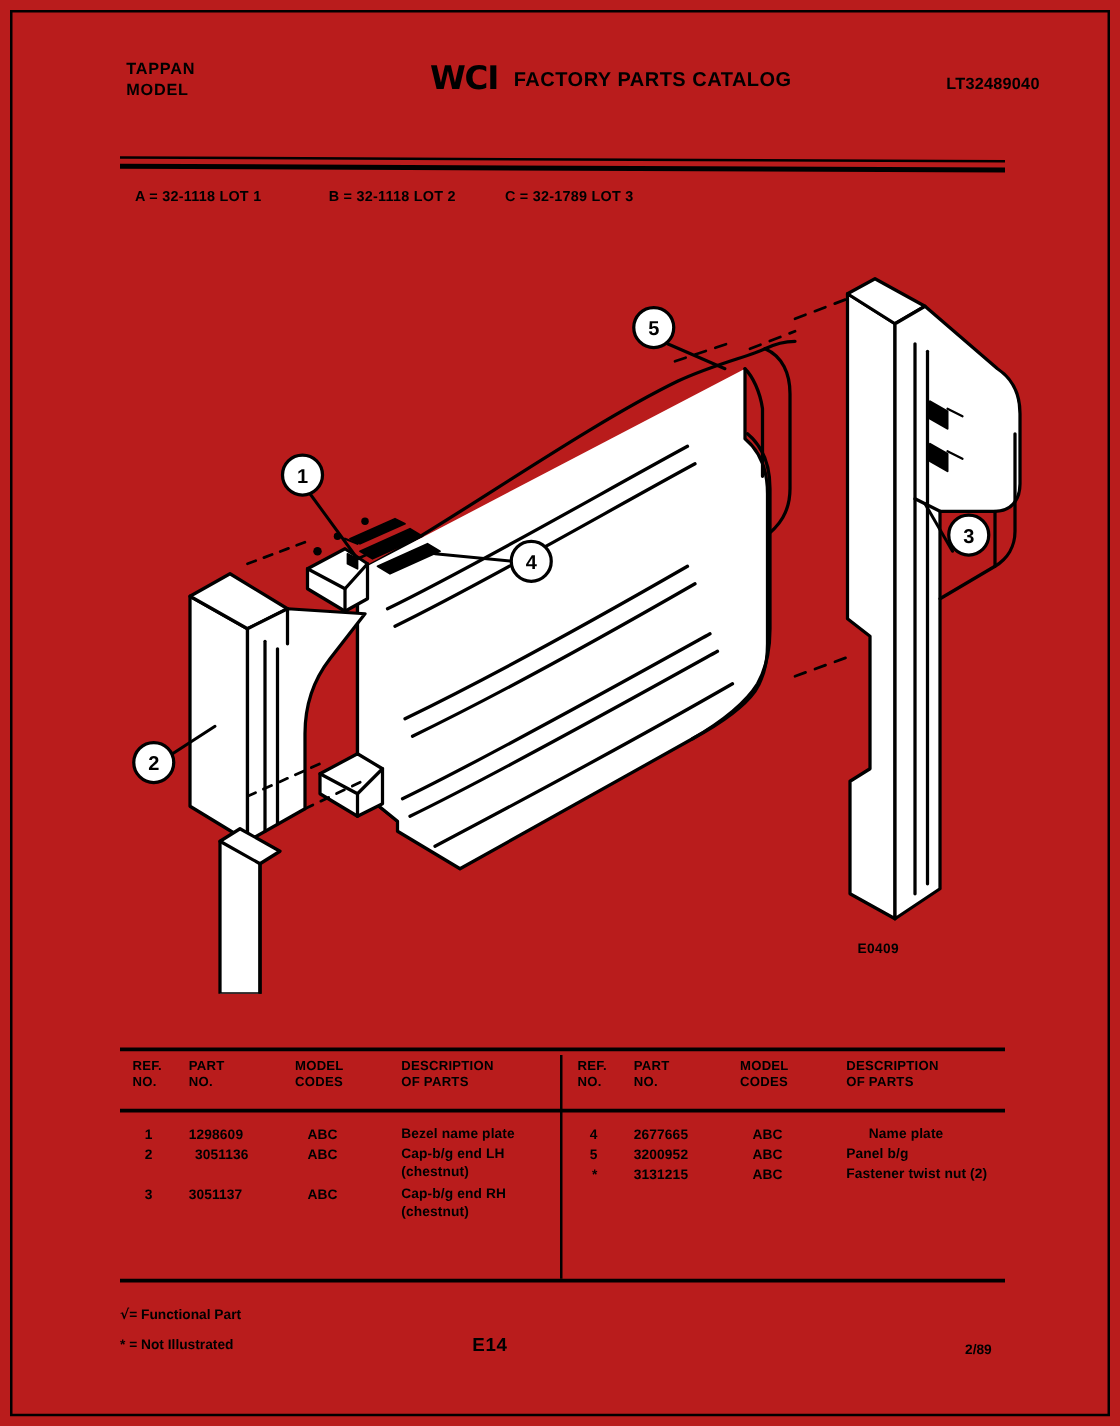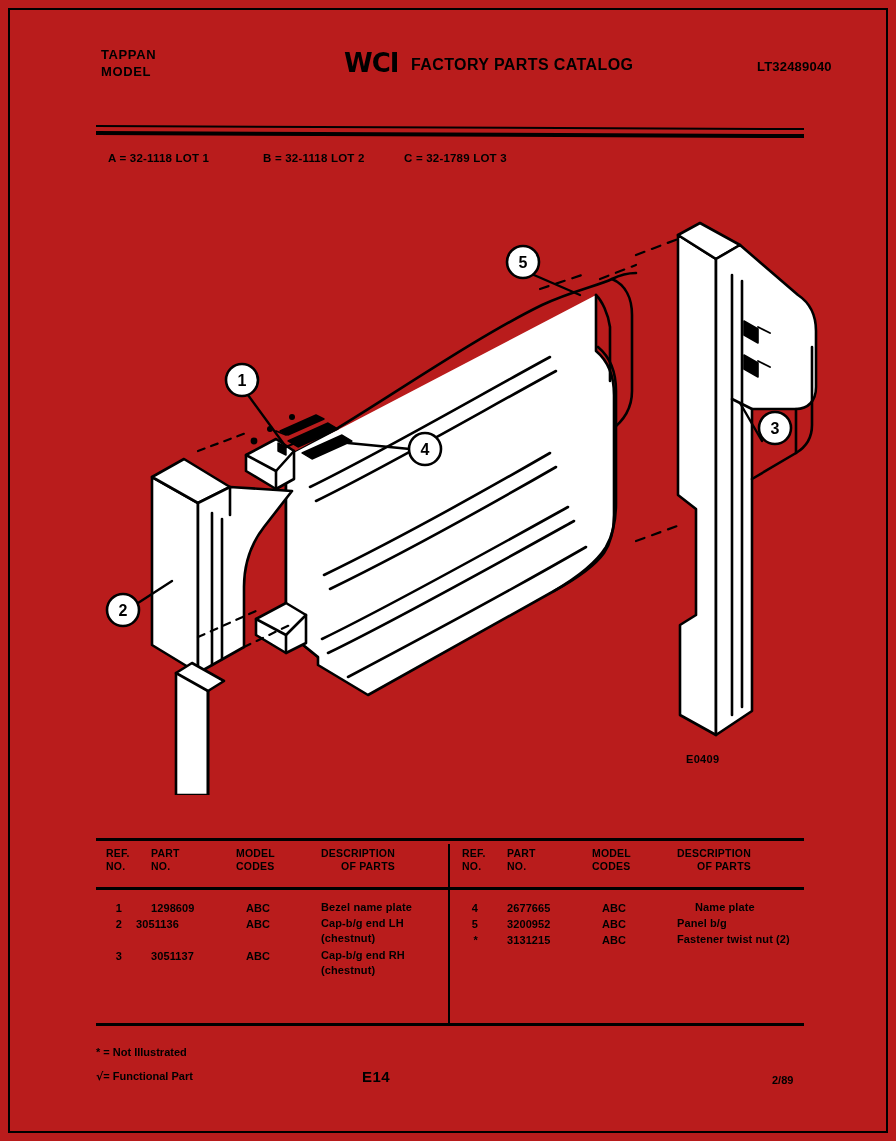--- a/index.html
+++ b/index.html
@@ -98,40 +98,40 @@
   .tbl-half.right{left:356px;}
   .col-head{
     position:absolute;
     font-size:10.5px;font-weight:bold;line-height:12.5px;
     letter-spacing:.2px;
   }
   .col-head span{display:block;white-space:nowrap;}
   .c-ref{left:10px;top:9px;}
   .c-part{left:55px;top:9px;}
   .c-model{left:140px;top:9px;}
-  .c-desc{left:225px;top:9px;text-align:right;}
+  .c-desc{left:225px;top:9px;}
   .cell{
     position:absolute;
     font-size:11px;font-weight:bold;line-height:16px;
     letter-spacing:.1px;white-space:nowrap;
   }
   .cell.ref{width:24px;text-align:right;}
   .cell.part{}
   .cell.model{}
   .cell.desc{white-space:normal;width:132px;line-height:15px;}
   
   #footnotes{
     position:absolute;left:96px;top:1040px;width:400px;
     font-size:11px;font-weight:bold;line-height:24px;
   }
   #footnotes div{white-space:nowrap;}
   .chk{font-family:"DejaVu Sans", sans-serif;}
   #page-id{
     position:absolute;left:0;top:1068px;width:752px;
-    text-align:center;font-size:15px;font-weight:bold;letter-spacing:.5px;
+    text-align:center;font-size:15px;font-weight:bold;letter-spacing:.5px;padding-left:16px;
   }
   #page-date{
     position:absolute;left:772px;top:1074px;
     font-size:11px;font-weight:bold;
   }
 </style>
 </head>
 <body>
 
 <div id="page">
@@ -315,21 +315,21 @@
         <span>DESCRIPTION</span>
         <span>OF PARTS</span>
       </div>
 
       <div class="cell ref" style="left:2px;top:62px;">1</div>
       <div class="cell part" style="left:55px;top:62px;">1298609</div>
       <div class="cell model" style="left:150px;top:62px;">ABC</div>
       <div class="cell desc" style="left:225px;top:62px;">Bezel name plate</div>
 
       <div class="cell ref" style="left:2px;top:78px;">2</div>
-      <div class="cell part" style="left:40px;top:78px;">3051136</div>
+      <div class="cell part" style="left:60px;top:78px;">3051136</div>
       <div class="cell model" style="left:150px;top:78px;">ABC</div>
       <div class="cell desc" style="left:225px;top:78px;">Cap-b/g end LH (chestnut)</div>
 
       <div class="cell ref" style="left:2px;top:110px;">3</div>
       <div class="cell part" style="left:55px;top:110px;">3051137</div>
       <div class="cell model" style="left:150px;top:110px;">ABC</div>
       <div class="cell desc" style="left:225px;top:110px;">Cap-b/g end RH (chestnut)</div>
     </div>
 
     <div class="tbl-half right">
@@ -361,22 +361,22 @@
       <div class="cell desc" style="left:225px;top:78px;">Panel b/g</div>
 
       <div class="cell ref" style="left:2px;top:94px;">*</div>
       <div class="cell part" style="left:55px;top:94px;">3131215</div>
       <div class="cell model" style="left:150px;top:94px;">ABC</div>
       <div class="cell desc" style="left:225px;top:94px;width:160px;">Fastener twist nut (2)</div>
     </div>
   </div>
 
   <div id="footnotes">
-    <div>* = Not Illustrated</div>
     <div>
       <span class="chk">√</span><span>= Functional Part</span>
     </div>
+    <div>* = Not Illustrated</div>
   </div>
 
   <div id="page-id">E14</div>
   <div id="page-date">2/89</div>
 
 </div>
 
 </body></html>

